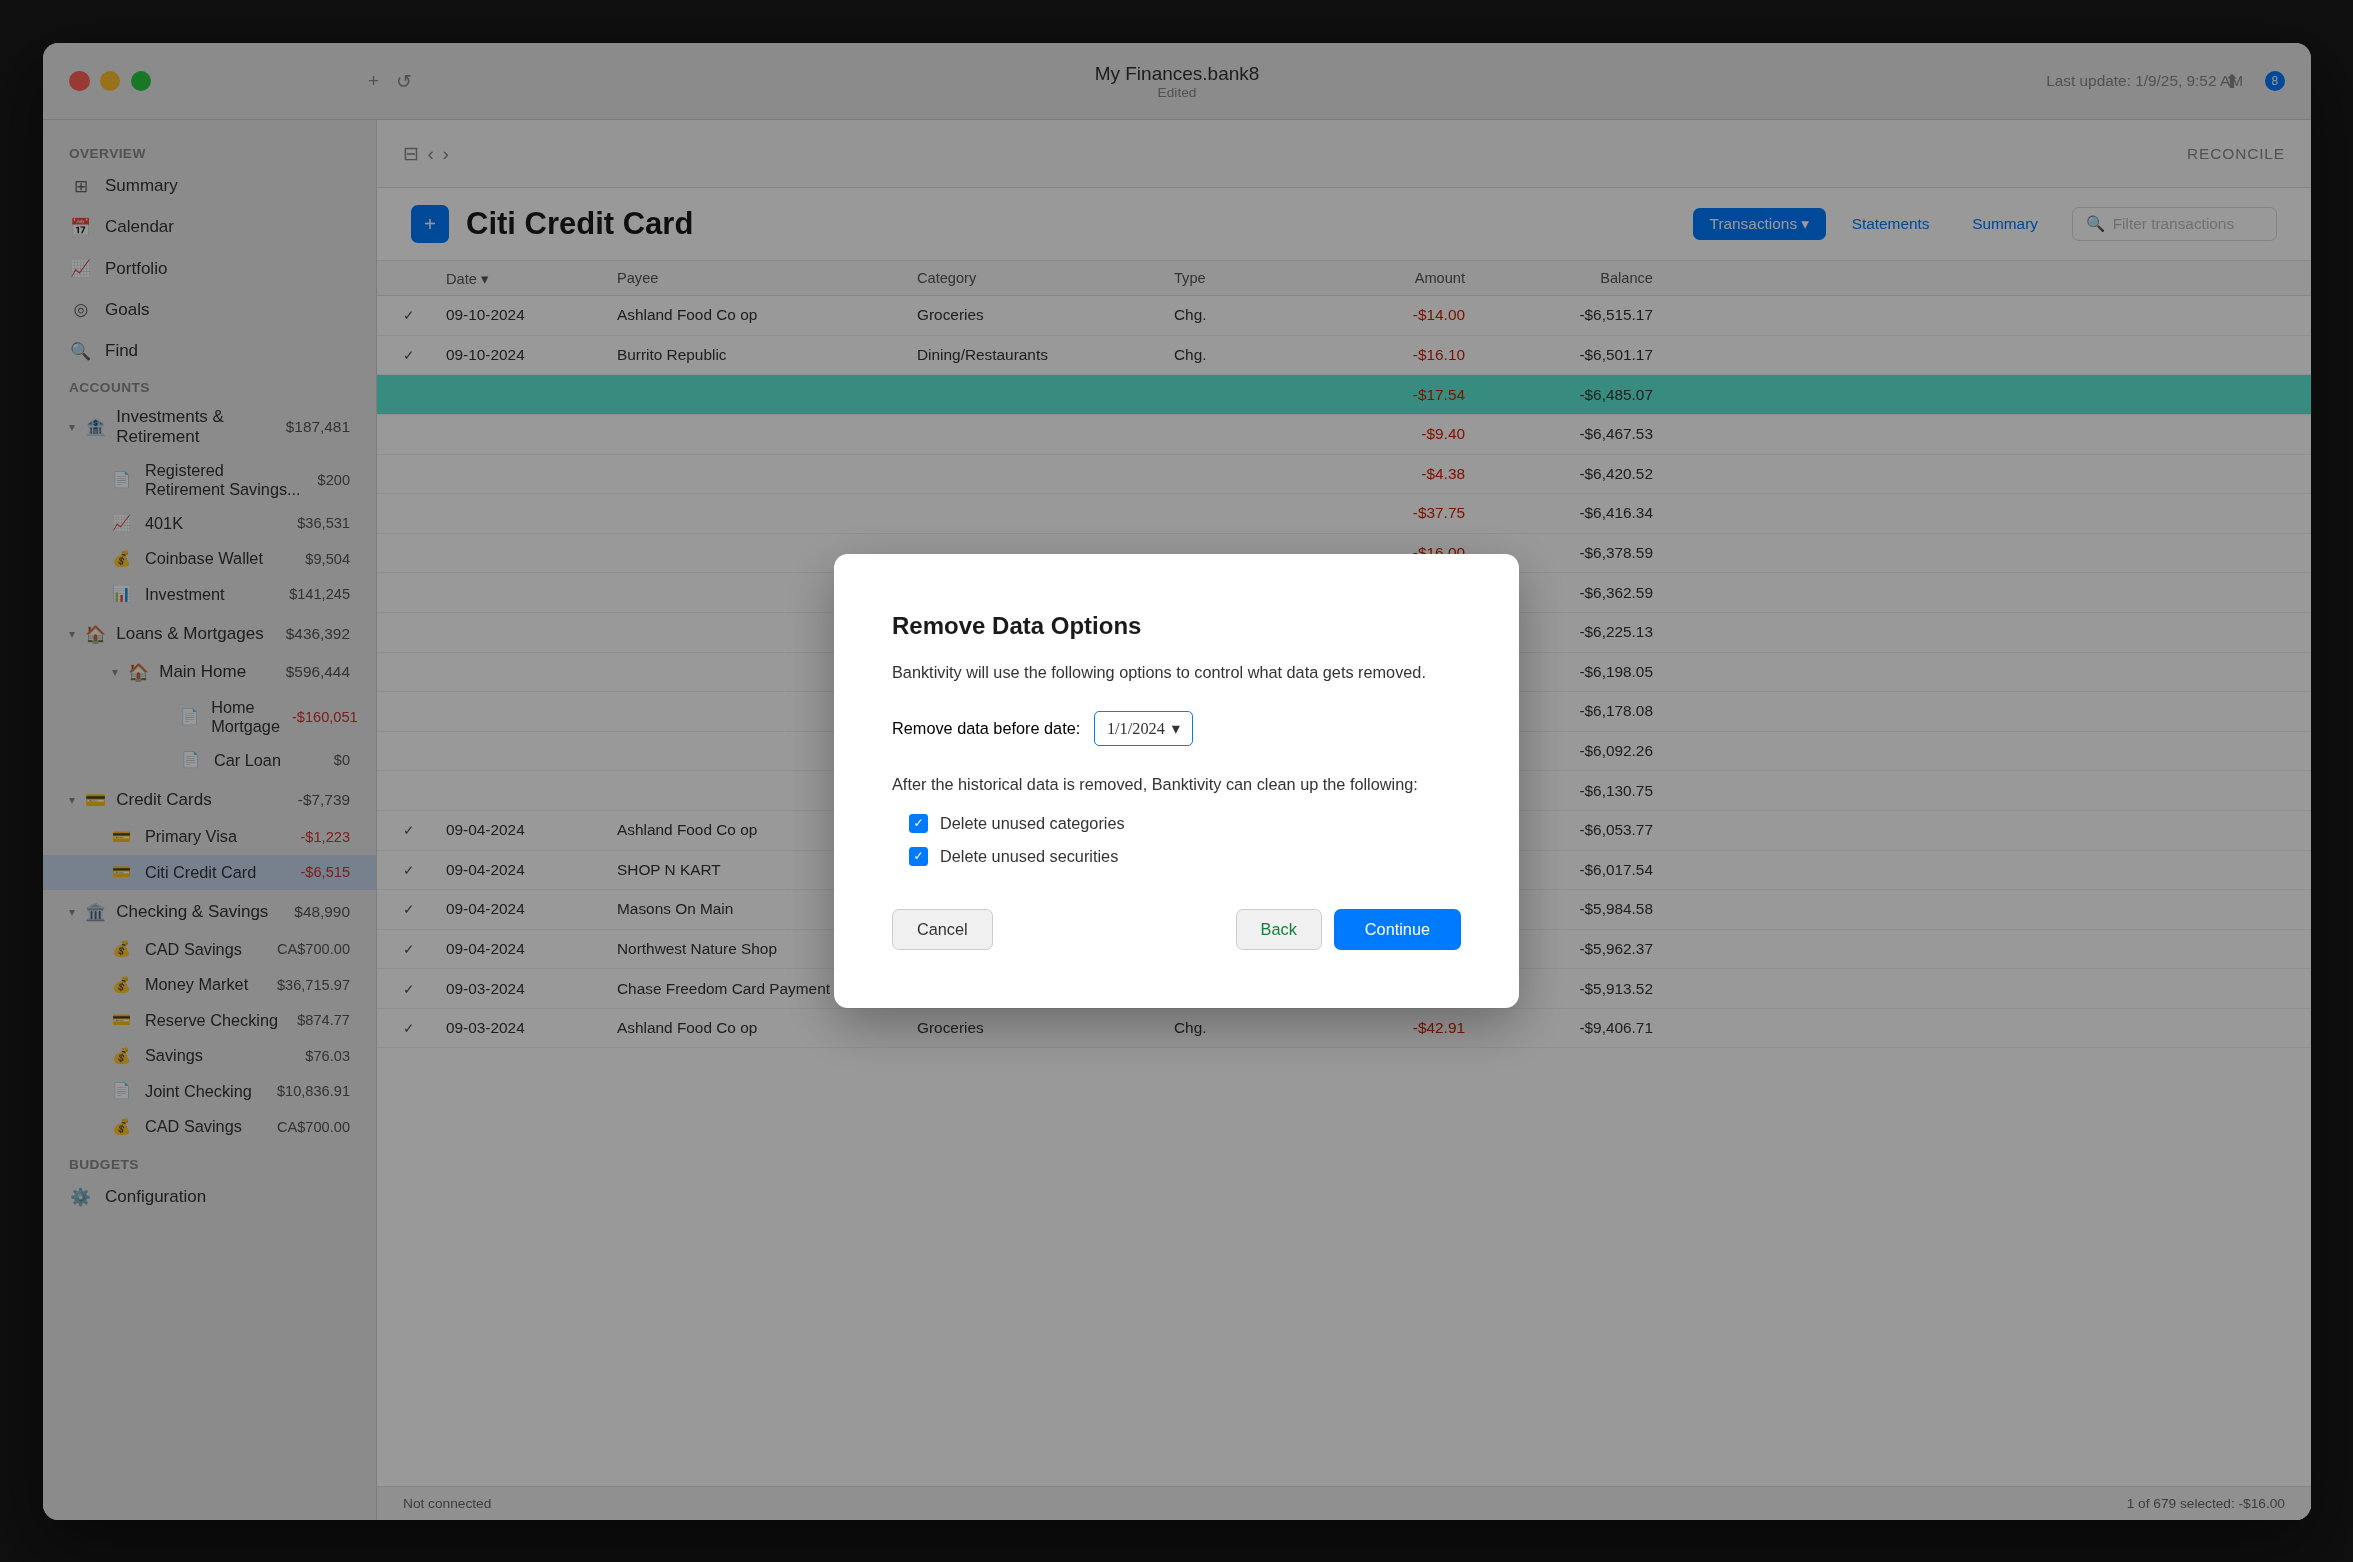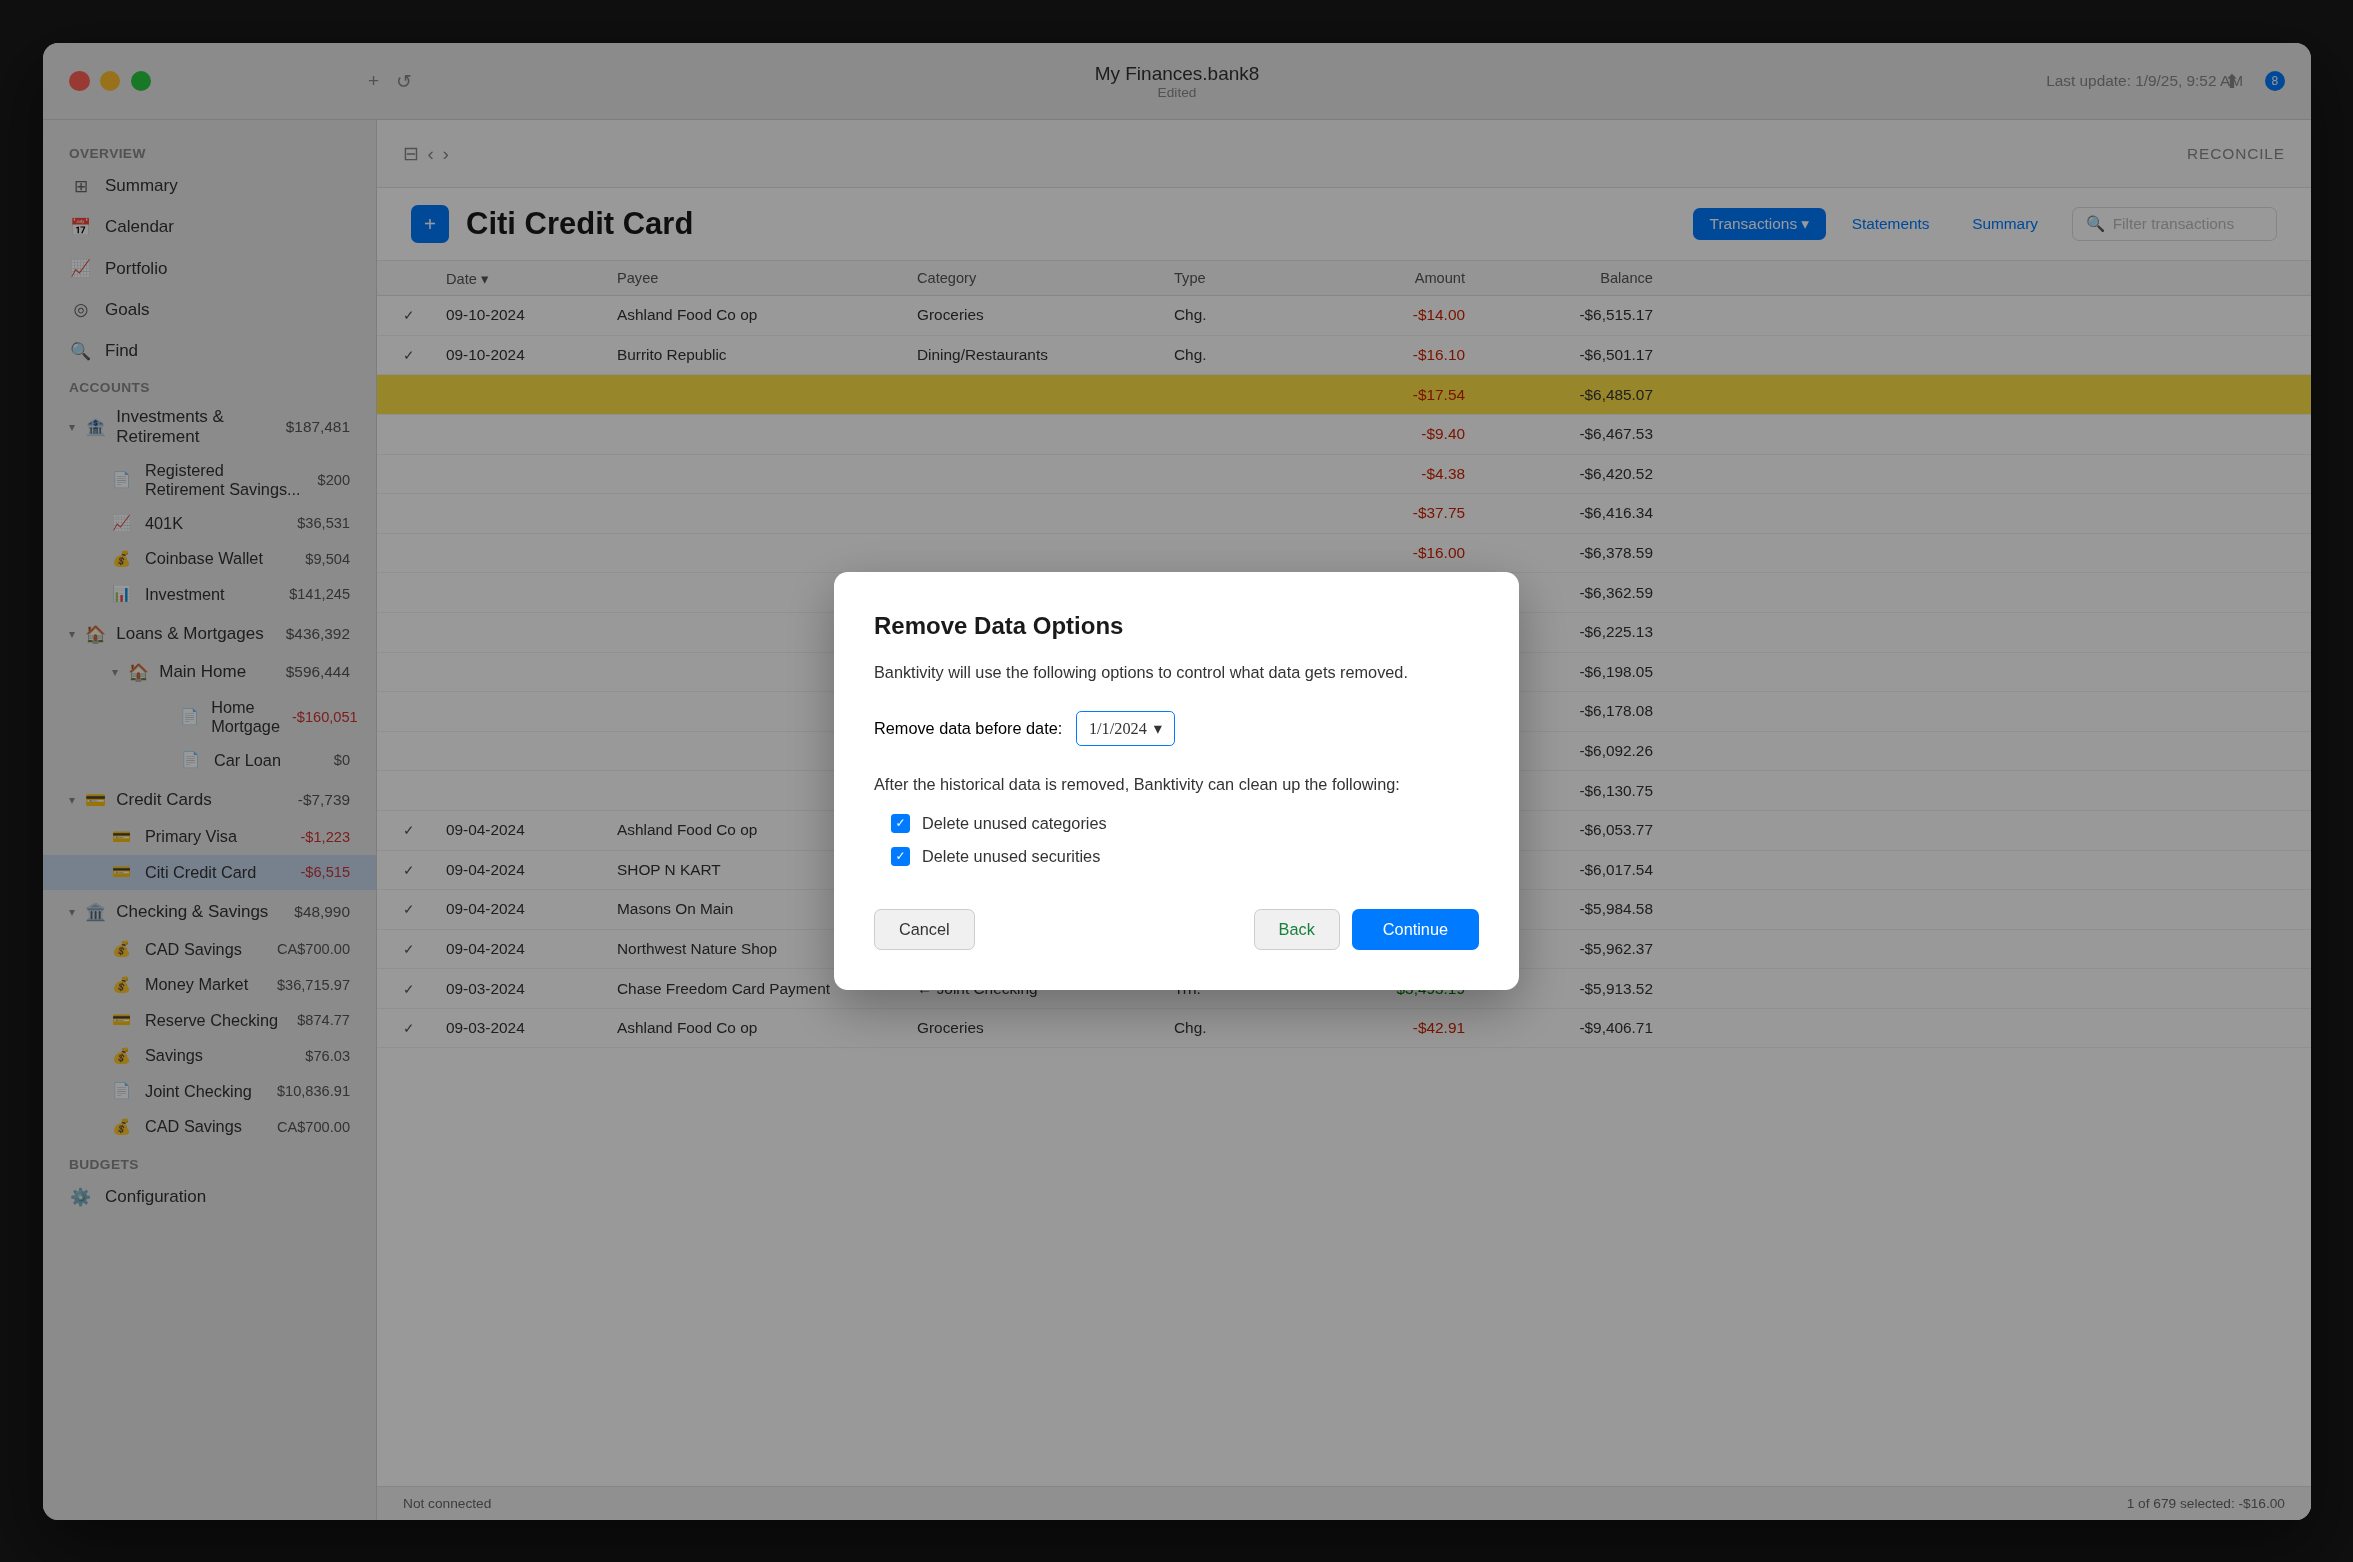--- a/index.html
+++ b/index.html
@@ -302,21 +302,21 @@
       font-weight: 400;
     }
     .table-header-cell.right { text-align: right; }
     .table-row {
       display: grid;
       grid-template-columns: 43px 171px 300px 257px 103px 188px 188px;
       padding: 10.3px 26px;
       border-bottom: 0.9px solid #f0f0f0;
       align-items: center;
     }
-    .table-row.selected { background: #fde047; }
+    .table-row.selected { background: #5eead4; }
     .table-cell {
       font-size: 15.4px;
       color: #333;
     }
     .table-cell.right { text-align: right; }
     .table-cell.negative { color: #cc2200; }
     .table-cell.positive { color: #007700; }
     .table-cell.check { color: #555; font-size: 13.7px; }
     .status-bar {
       height: 34px;
@@ -338,21 +338,21 @@
       background: rgba(0,0,0,0.4);
       display: flex;
       align-items: center;
       justify-content: center;
       z-index: 100;
     }
     .modal {
       background: white;
       border-radius: 13.7px;
       width: 685px;
-      padding: 40px;
+      padding: 58px;
       box-shadow: 0 17px 51px rgba(0,0,0,0.3);
     }
     .modal-title {
       font-size: 24px;
       font-weight: 600;
       color: #1a1a1a;
       margin-bottom: 20.5px;
     }
     .modal-body-text {
       font-size: 16.3px;

